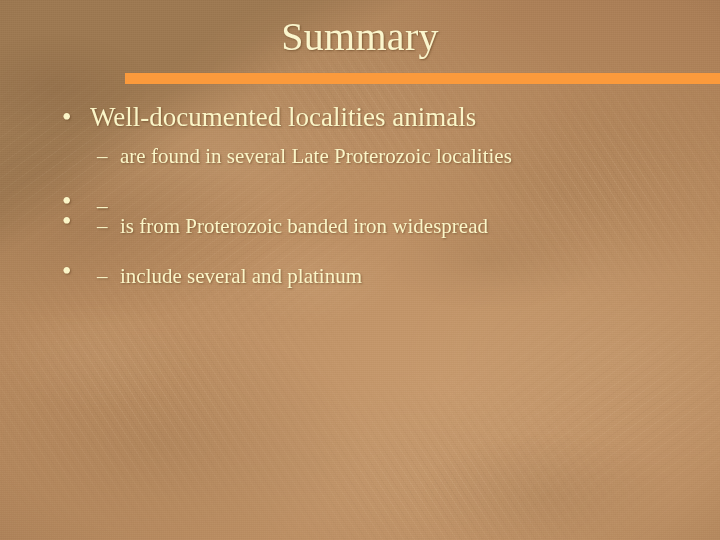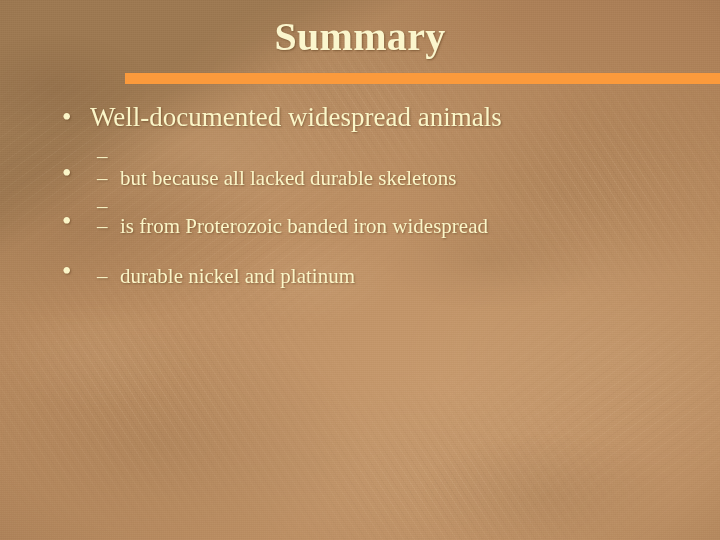--- a/index.html
+++ b/index.html
@@ -111,21 +111,20 @@
     left: 0;
     top: 17px;
     width: 720px;
     text-align: center;
     font-size: 40px;
     line-height: 1;
     color: #fbf6cd;
     letter-spacing: .3px;
     text-shadow: 1px 1px 2px rgba(92,60,28,.55);
     white-space: nowrap;
-    font-weight: bold;
   }
 
   
   #rule {
     position: absolute;
     left: 125px;
     top: 73px;
     width: 595px;
     height: 11px;
     background: #fb9a3c;
@@ -193,38 +192,38 @@
 
   <div id="title">Summary</div>
 
   <div id="rule"></div>
 
   <div id="body">
 
     <div class="group">
       <div class="lvl1">
         <span class="marker">•</span>
-        <span>Well-documented widespread animals</span>
-      </div>
-      <div class="sp-a"></div>
-      <div class="lvl2">
-        <span class="marker">–</span>
+        <span>Well-documented localities animals</span>
+      </div>
+      <div class="sp-a"></div>
+      <div class="lvl2">
+        <span class="marker">–</span>
+        <span>are found in several Late Proterozoic localities</span>
       </div>
     </div>
 
     <div class="sp-b"></div>
 
     <div class="group">
       <div class="lvl1">
         <span class="marker">•</span>
       </div>
       <div class="sp-a"></div>
       <div class="lvl2">
         <span class="marker">–</span>
-        <span>but because all lacked durable skeletons</span>
       </div>
       <div class="lvl2">
         <span class="marker">–</span>
       </div>
     </div>
 
     <div class="sp-c"></div>
 
     <div class="group">
       <div class="lvl1">
@@ -239,18 +238,18 @@
 
     <div class="sp-b"></div>
 
     <div class="group">
       <div class="lvl1">
         <span class="marker">•</span>
       </div>
       <div class="sp-a"></div>
       <div class="lvl2">
         <span class="marker">–</span>
-        <span>durable nickel and platinum</span>
+        <span>include several and platinum</span>
       </div>
     </div>
 
   </div>
 </div>
 
 </body></html>

